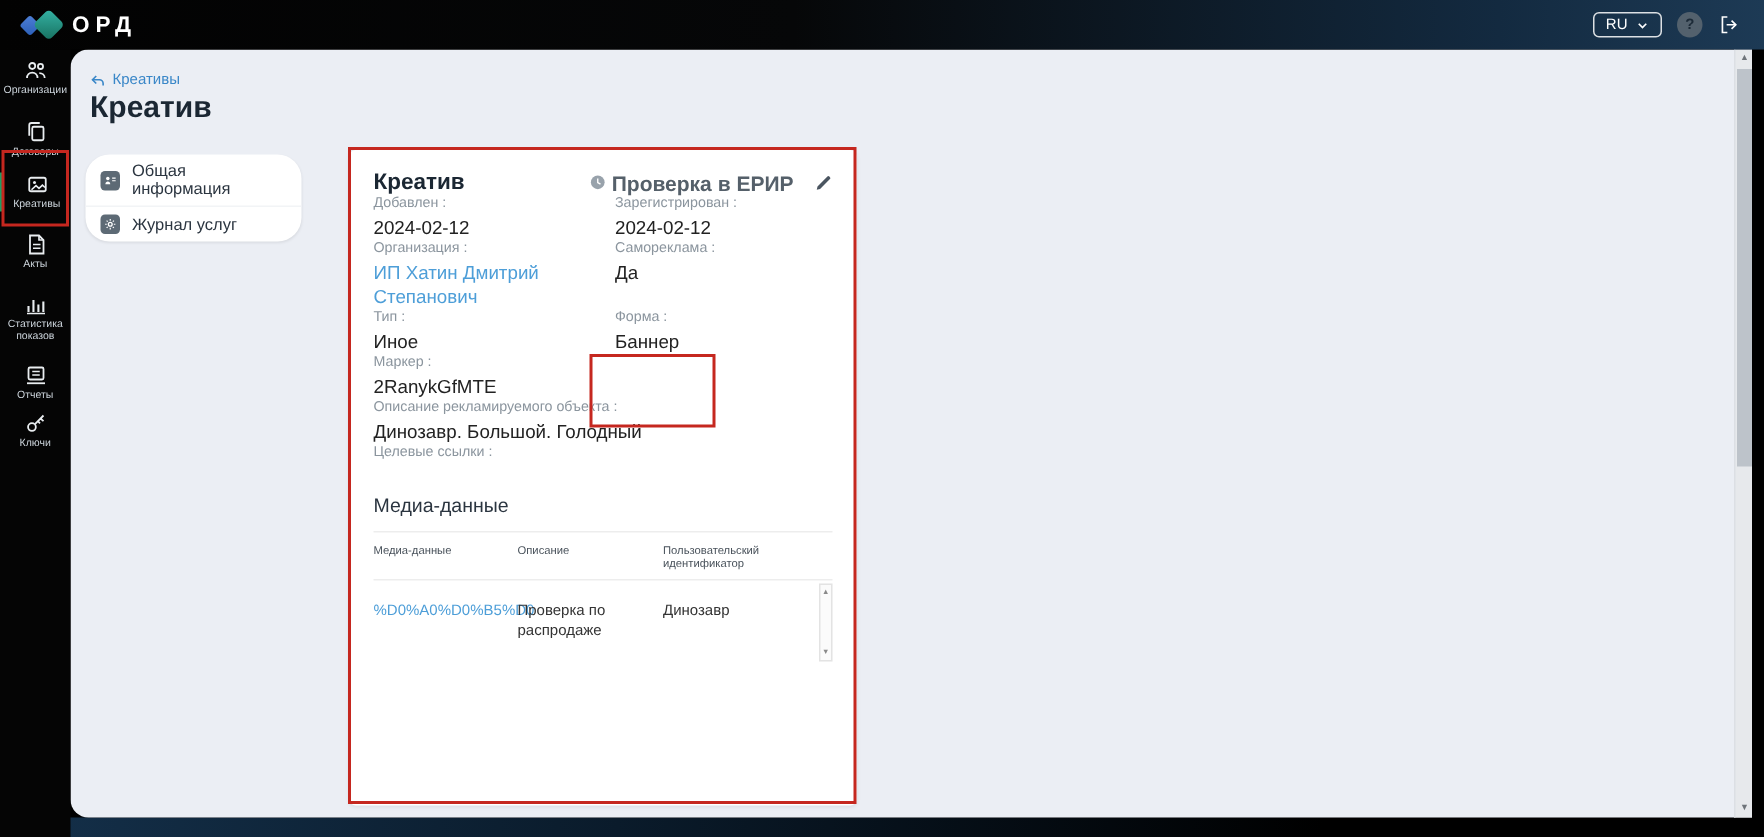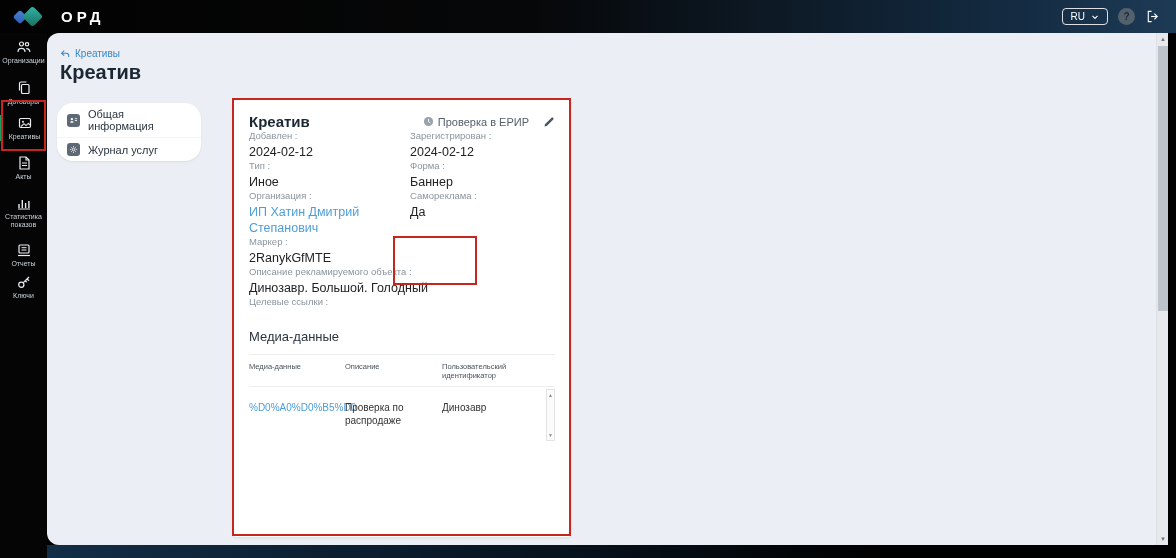--- a/index.html
+++ b/index.html
@@ -3,21 +3,21 @@
 <meta charset="utf-8">
 <style>
   * { margin:0; padding:0; box-sizing:border-box; }
   html,body { width:1176px; height:558px; font-family:"Liberation Sans","DejaVu Sans",sans-serif; overflow:hidden; }
   body { background:#000; position:relative; }
 
   
   .topbar { position:absolute; left:0; top:0; width:1176px; height:33px;
     background:linear-gradient(90deg,#020202 0%,#060708 45%,#132a40 85%,#1d3a55 100%);
     display:flex; align-items:center; z-index:5; }
-  .logo { display:flex; align-items:center; gap:17px; padding-left:14px; }
+  .logo { display:flex; align-items:center; gap:4px; padding-left:14px; }
   .logo-mark { position:relative; width:30px; height:22px; }
   .logo-d1 { position:absolute; left:1px; top:6px; width:10px; height:10px; transform:rotate(45deg);
     background:linear-gradient(135deg,#4e7fd6,#2b5fb8); border-radius:2px; }
   .logo-d2 { position:absolute; left:11px; top:3px; width:15px; height:15px; transform:rotate(45deg);
     background:linear-gradient(135deg,#35b3a5,#17705f); border-radius:3px; }
   .logo-text { color:#fff; font-size:15px; font-weight:bold; letter-spacing:4px; }
   .topbar-right { margin-left:auto; display:flex; align-items:center; gap:10px; padding-right:16px; }
   .lang-select { display:flex; align-items:center; gap:6px; border:1px solid rgba(255,255,255,.85);
     border-radius:4px; padding:2px 8px; color:#fff; font-size:10px; cursor:pointer; background:transparent; }
   .help-btn { width:17px; height:17px; border-radius:50%; background:#53616d; color:#1c2a37;
@@ -48,21 +48,21 @@
   .menu-item + .menu-item { border-top:1px solid #f2f4f6; }
   .menu-icn { width:13px; height:13px; border-radius:3px; background:#5d6a75; color:#fff;
     display:flex; align-items:center; justify-content:center; flex:0 0 13px; }
 
   
   .card { position:absolute; left:186px; top:67px; width:338px; height:437px; background:#fff;
     border-radius:4px; box-shadow:0 1px 3px rgba(0,0,0,.08); }
   .card-head { display:flex; align-items:center; padding:13px 16px 0 16px; }
   .card-title { font-size:15px; font-weight:bold; color:#1b2733; }
   .head-right { margin-left:auto; display:flex; align-items:center; gap:14px; }
-  .erir-btn { display:flex; align-items:center; gap:4px; font-size:11px; color:#55606a; cursor:pointer; }
+  .erir-btn { display:flex; align-items:center; gap:4px; font-size:14px; color:#55606a; cursor:pointer;font-weight:bold; }
   .edit-btn { color:#4a5560; cursor:pointer; display:flex; }
 
   .fields { padding:0 16px; }
   .frow { display:flex; }
   .fcol1 { width:146px; }
   .fcol2 { width:146px; margin-left:16px; }
   .field { }
   .flabel { font-size:9.5px; color:#8b959e; margin-bottom:3px; }
   .fvalue { font-size:12.5px; color:#222; line-height:16px; }
   .fvalue.link { color:#4d9ed8; cursor:pointer; }
@@ -243,36 +243,36 @@
           <div class="flabel">Добавлен :</div>
           <div class="fvalue">2024-02-12</div>
         </div>
         <div class="fcol2 field">
           <div class="flabel">Зарегистрирован :</div>
           <div class="fvalue">2024-02-12</div>
         </div>
       </div>
       <div class="frow">
         <div class="fcol1 field">
+          <div class="flabel">Организация :</div>
+          <div class="fvalue link" style="width:130px">ИП Хатин Дмитрий Степанович</div>
+        </div>
+        <div class="fcol2 field">
+          <div class="flabel">Самореклама :</div>
+          <div class="fvalue">Да</div>
+        </div>
+      </div>
+      <div class="frow">
+        <div class="fcol1 field">
           <div class="flabel">Тип :</div>
           <div class="fvalue">Иное</div>
         </div>
         <div class="fcol2 field">
           <div class="flabel">Форма :</div>
           <div class="fvalue">Баннер</div>
-        </div>
-      </div>
-      <div class="frow">
-        <div class="fcol1 field">
-          <div class="flabel">Организация :</div>
-          <div class="fvalue link" style="width:130px">ИП Хатин Дмитрий Степанович</div>
-        </div>
-        <div class="fcol2 field">
-          <div class="flabel">Самореклама :</div>
-          <div class="fvalue">Да</div>
         </div>
       </div>
       <div class="field">
         <div class="flabel">Маркер :</div>
         <div class="fvalue">2RanykGfMTE</div>
       </div>
       <div class="field">
         <div class="flabel">Описание рекламируемого объекта :</div>
         <div class="fvalue">Динозавр. Большой. Голодный</div>
       </div>

